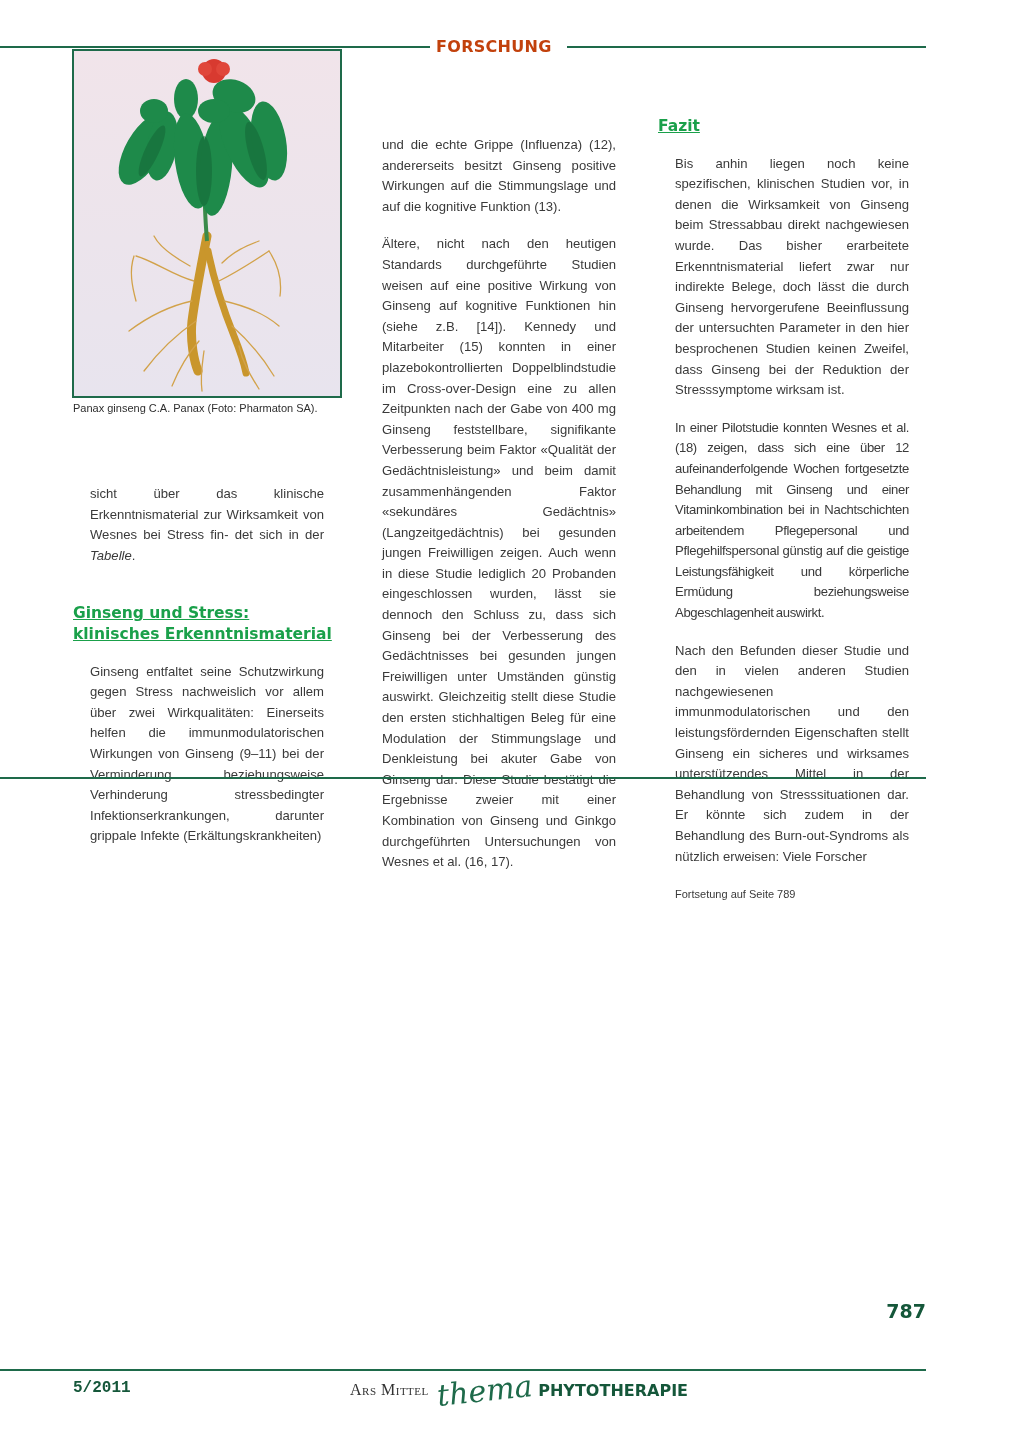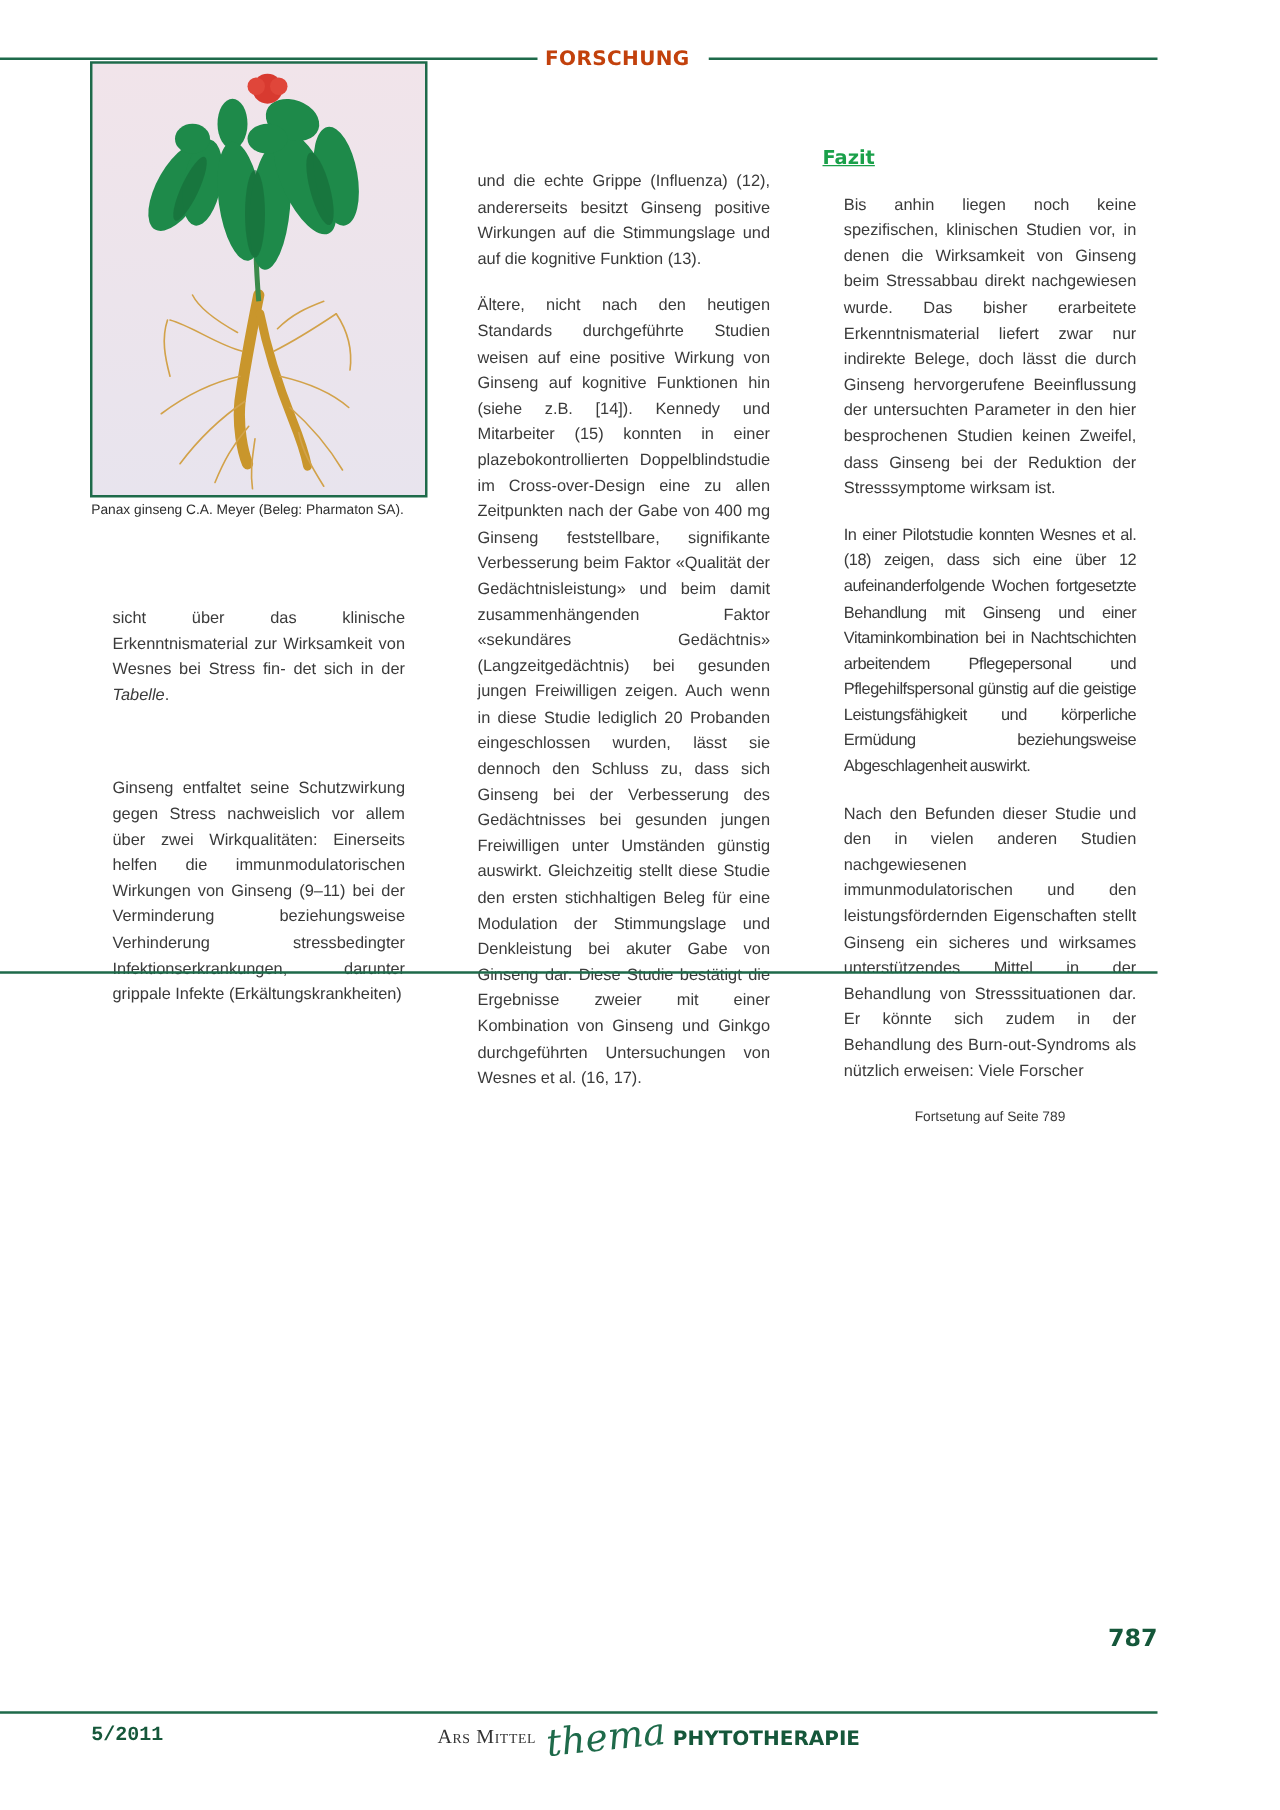--- a/index.html
+++ b/index.html
@@ -11,21 +11,21 @@
   .figure { position:absolute; left:72px; top:49px; width:266px; height:345px;
          border:2px solid #1e6a4a; background:linear-gradient(180deg,#f1e4ea 0%,#ece4ec 55%,#e8e4ee 100%); overflow:hidden; }
   .caption { position:absolute; left:73px; top:401px; font-size:11px; color:#2e2e2e; line-height:14px; }
   .col { position:absolute; font-size:13.1px; line-height:20.6px; text-align:justify; color:#3a3a3a; }
   .col p { margin:17px; }
   .col1 { left:73px; width:268px; }
   .col2 { left:365px; width:268px; top:118px; }
   .col3 { left:658px; width:268px; top:116px; }
   .h2 { font-family:"DejaVu Sans", sans-serif; font-weight:bold; color:#1aa04a; font-size:15.5px; line-height:20.6px; text-align:left;text-decoration:underline; }
   .cond { letter-spacing:-0.35px; word-spacing:-1px; }
-  .cont { text-align:center; font-size:11px; line-height:20px; }
+  .cont { text-align:left; font-size:11px; line-height:20px; }
   .footer-issue { position:absolute; left:73px; top:1379px; font-family:Liberation Mono, monospace; font-weight:bold; font-size:16px; color:#15573a; }
   .footer-page { position:absolute; right:98px; top:1300px; font-family:"DejaVu Sans", sans-serif; font-weight:bold; font-size:19px; color:#15573a; }
   .logo { position:absolute; left:350px; top:1372px; height:36px; display:flex; align-items:center; }
   .logo .ars { font-family:"Liberation Serif", serif; font-size:16px; color:#333; letter-spacing:0.5px; font-variant:small-caps; }
   .logo .thema { font-family:"DejaVu Serif", serif; font-style:italic; font-size:30px; color:#1e6a4a; margin:0 6px 0 8px; transform:rotate(-6deg); display:inline-block; }
   .logo .phyto { font-family:"DejaVu Sans", sans-serif; font-weight:bold; font-size:16px; color:#15573a; }
 </style>
 </head>
 <body>
 
@@ -74,29 +74,33 @@
       <ellipse cx="130" cy="120" rx="8" ry="35"></ellipse>
       <ellipse cx="182" cy="100" rx="8" ry="30" transform="rotate(-15 182 100)"></ellipse>
       <ellipse cx="78" cy="100" rx="7" ry="28" transform="rotate(25 78 100)"></ellipse>
     </g>
 
     <circle cx="140" cy="20" r="12" fill="#d83a30"></circle>
     <circle cx="131" cy="18" r="7" fill="#e0463a"></circle>
     <circle cx="149" cy="18" r="7" fill="#e0463a"></circle>
   </svg>
 </div>
-<div class="caption">Panax ginseng C.A. Meyer (Beleg: Pharmaton SA).</div>
+<div class="caption">Panax ginseng C.A. Panax (Foto: Pharmaton SA).</div>
 
 <div class="col col1" style="top:467px;">
   <p>
     <span>sicht über das klinische Erkenntnismaterial</span>
     <span>zur Wirksamkeit von Wesnes bei Stress fin-</span>
     <span>det sich in der </span><i>Tabelle</i><span>.</span>
   </p>
   <div style="height:20px;"></div>
+  <div class="h2">
+    <div>Ginseng und Stress:</div>
+    <div>klinisches Erkenntnismaterial</div>
+  </div>
   <p>Ginseng entfaltet seine Schutzwirkung gegen Stress nachweislich vor allem über zwei Wirkqualitäten: Einerseits helfen die immunmodulatorischen Wirkungen von Ginseng (9–11) bei der Verminderung beziehungsweise Verhinderung stressbedingter Infektionserkrankungen, darunter grippale Infekte (Erkältungskrankheiten)</p>
 </div>
 
 <div class="col col2">
   <p>und die echte Grippe (Influenza) (12), andererseits besitzt Ginseng positive Wirkungen auf die Stimmungslage und auf die kognitive Funktion (13).</p>
   <p>Ältere, nicht nach den heutigen Standards durchgeführte Studien weisen auf eine positive Wirkung von Ginseng auf kognitive Funktionen hin (siehe z.B. [14]). Kennedy und Mitarbeiter (15) konnten in einer plazebokontrollierten Doppelblindstudie im Cross-over-Design eine zu allen Zeitpunkten nach der Gabe von 400 mg Ginseng feststellbare, signifikante Verbesserung beim Faktor «Qualität der Gedächtnisleistung» und beim damit zusammenhängenden Faktor «sekundäres Gedächtnis» (Langzeitgedächtnis) bei gesunden jungen Freiwilligen zeigen. Auch wenn in diese Studie lediglich 20 Probanden eingeschlossen wurden, lässt sie dennoch den Schluss zu, dass sich Ginseng bei der Verbesserung des Gedächtnisses bei gesunden jungen Freiwilligen unter Umständen günstig auswirkt. Gleichzeitig stellt diese Studie den ersten stichhaltigen Beleg für eine Modulation der Stimmungslage und Denkleistung bei akuter Gabe von Ginseng dar. Diese Studie bestätigt die Ergebnisse zweier mit einer Kombination von Ginseng und Ginkgo durchgeführten Untersuchungen von Wesnes et al. (16, 17).</p>
 </div>
 
 <div class="col col3">
   <div class="h2">Fazit</div>

